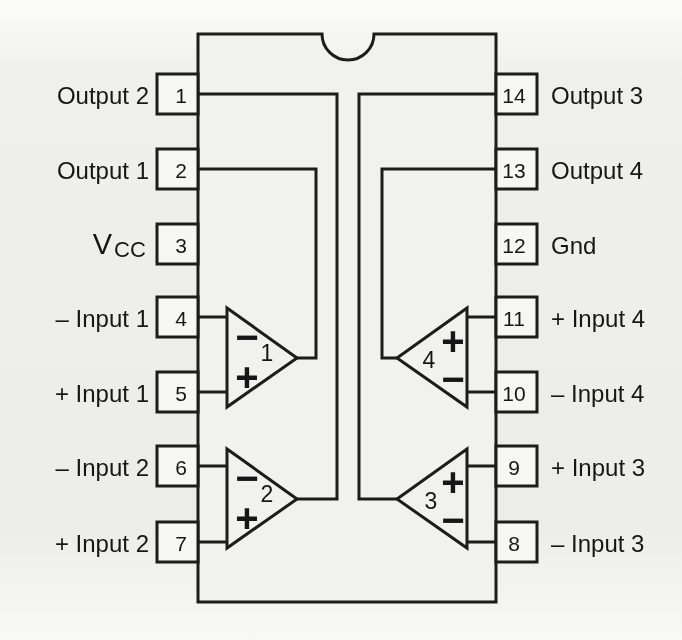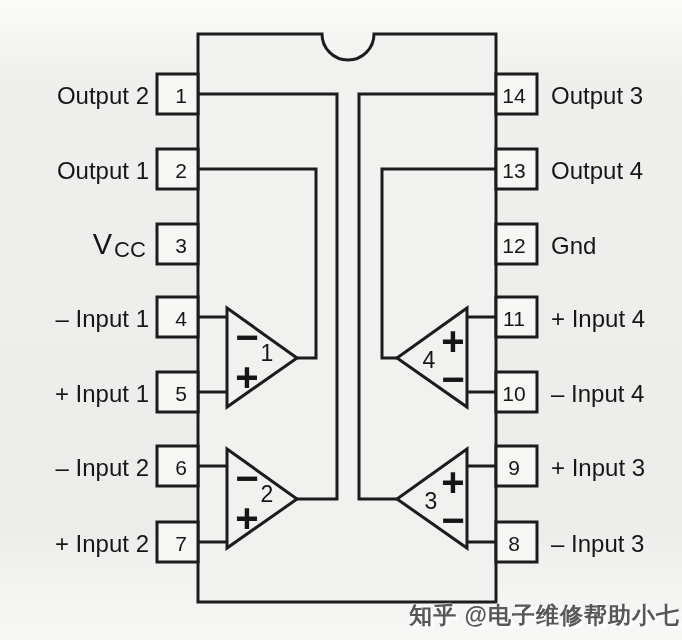--- a/index.html
+++ b/index.html
@@ -114,14 +114,13 @@
 
     <text class="lbl" x="551" y="95" text-anchor="start" dominant-baseline="central">Output 3</text>
     <text class="lbl" x="551" y="170" text-anchor="start" dominant-baseline="central">Output 4</text>
     <text class="lbl" x="551" y="245" text-anchor="start" dominant-baseline="central">Gnd</text>
     <text class="lbl" x="551" y="318" text-anchor="start" dominant-baseline="central">+ Input 4</text>
     <text class="lbl" x="551" y="393" text-anchor="start" dominant-baseline="central">– Input 4</text>
     <text class="lbl" x="551" y="467" text-anchor="start" dominant-baseline="central">+ Input 3</text>
     <text class="lbl" x="551" y="543" text-anchor="start" dominant-baseline="central">– Input 3</text>
   </svg>
 
-  <div class="watermark">知乎 @电子维修帮助小七</div>
 </div>
 
 </body></html>

